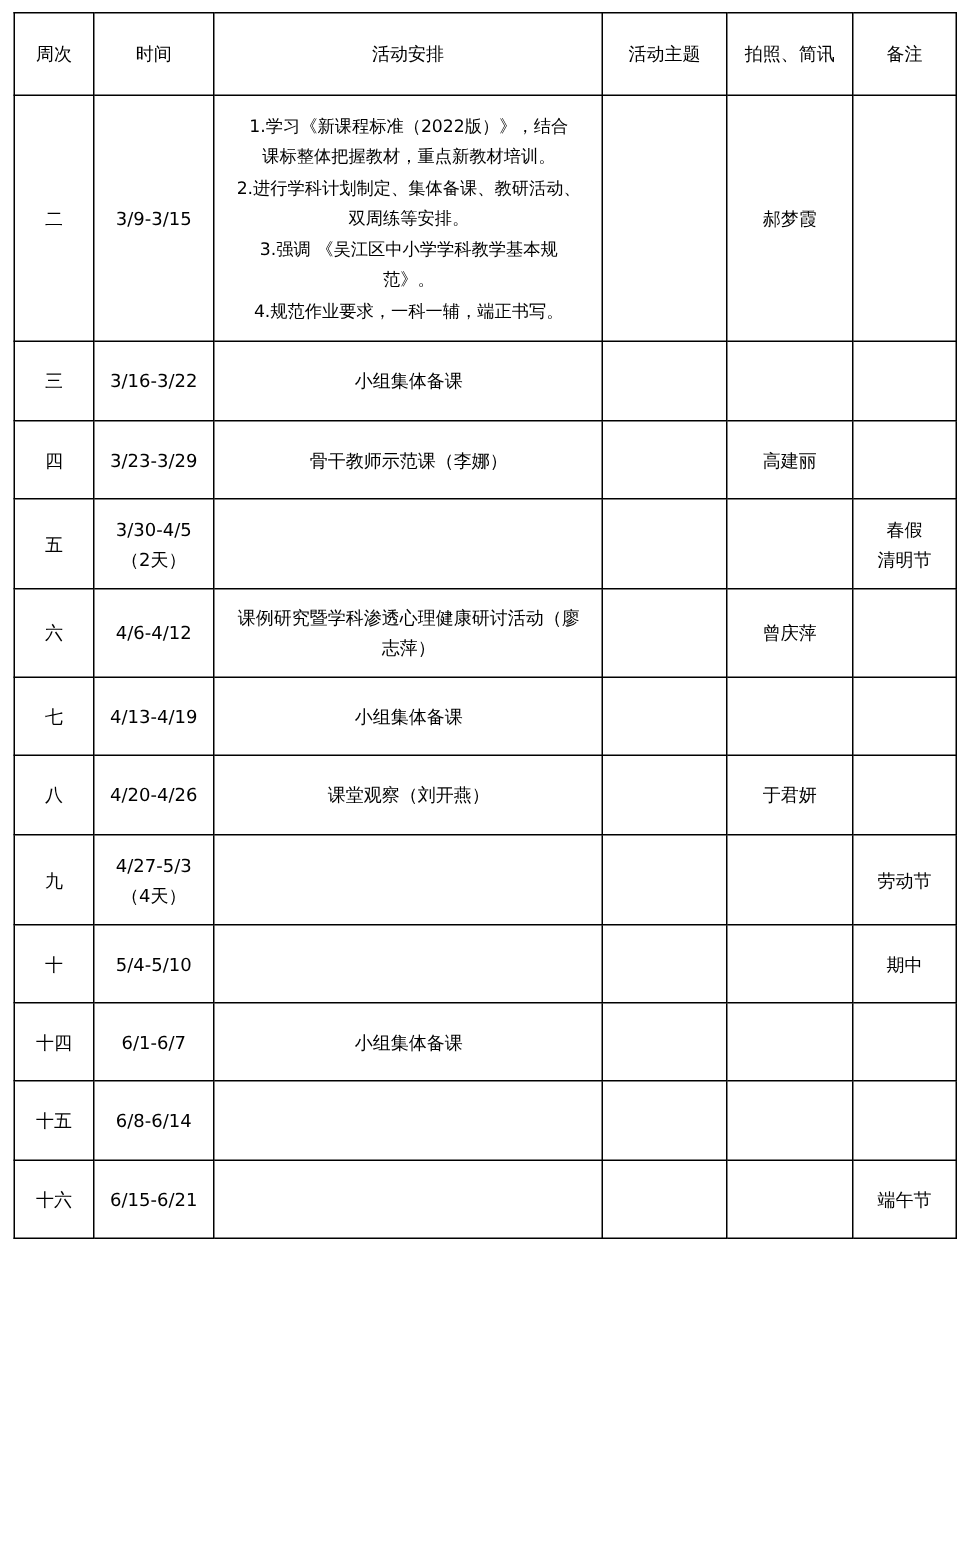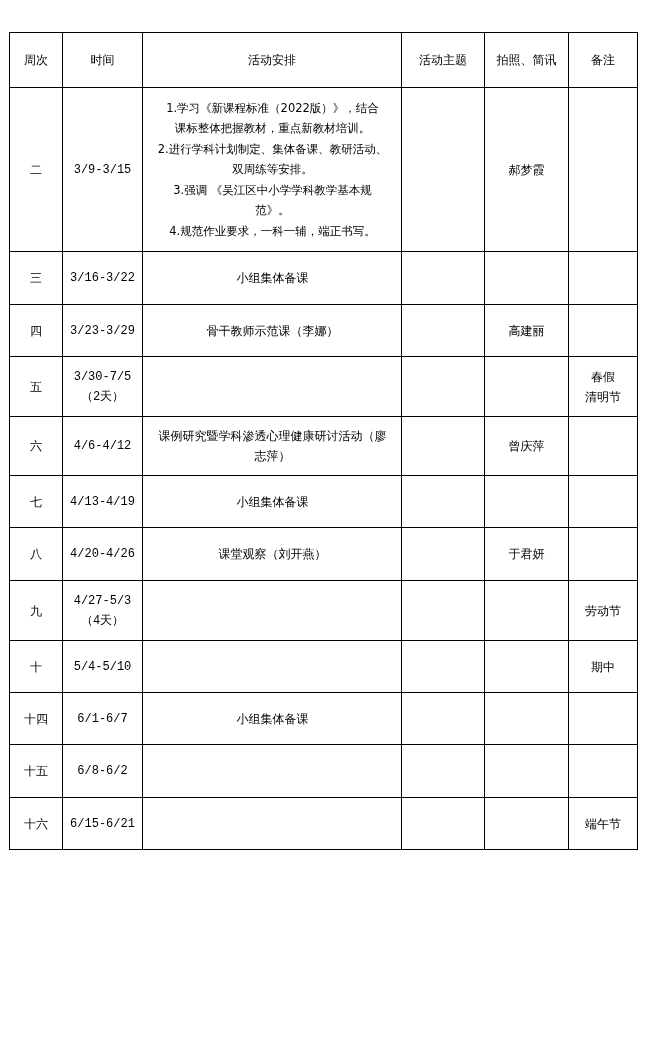--- a/index.html
+++ b/index.html
@@ -1,32 +1,31 @@
 <!DOCTYPE html>
 <html><head>
 <meta charset="utf-8">
 <style>
   html, body { margin:0; padding:0; background:#ffffff; }
   body { width:646px; height:1044px; position:relative; font-family:"DejaVu Sans", sans-serif; color:#000; }
   table.sched {
     position:absolute; left:9px; top:8px;
     border-collapse:collapse; table-layout:fixed;
     width:628px;
-    margin-top:24px;
   }
   table.sched td, table.sched th {
     border:1px solid #000;
     font-size:12px; font-weight:normal;
     text-align:center; vertical-align:middle;
     padding:0 3px; line-height:20px;
     overflow:hidden;
   }
   table.sched td.act { text-align:center; padding-left:4px; }
   table.sched td.act.multi { line-height:20.5px; font-size:11.5px; }
-  .dates { font-size:11px;font-family:Liberation Mono, monospace; }
+  .dates { font-size:11px; }
   .line { display:block; }
 </style>
 </head>
 <body>
 
 <table class="sched">
   <colgroup>
     <col style="width:53px">
       <col style="width:80px">
       <col style="width:259px">
@@ -77,21 +76,21 @@
       <td class="dates">3/23-3/29</td>
       <td class="act">骨干教师示范课（李娜）</td>
       <td></td>
       <td>高建丽</td>
       <td></td>
     </tr>
 
     <tr style="height:60px">
       <td>五</td>
       <td class="dates">
-        <span class="line">3/30-7/5</span>
+        <span class="line">3/30-4/5</span>
         <span class="line">（2天）</span>
       </td>
       <td class="act"></td>
       <td></td>
       <td></td>
       <td>
         <span class="line">春假</span>
         <span class="line">清明节</span>
       </td>
     </tr>
@@ -154,21 +153,21 @@
       <td>十四</td>
       <td class="dates">6/1-6/7</td>
       <td class="act">小组集体备课</td>
       <td></td>
       <td></td>
       <td></td>
     </tr>
 
     <tr style="height:53px">
       <td>十五</td>
-      <td class="dates">6/8-6/2</td>
+      <td class="dates">6/8-6/14</td>
       <td class="act"></td>
       <td></td>
       <td></td>
       <td></td>
     </tr>
 
     <tr style="height:52px">
       <td>十六</td>
       <td class="dates">6/15-6/21</td>
       <td class="act"></td>

